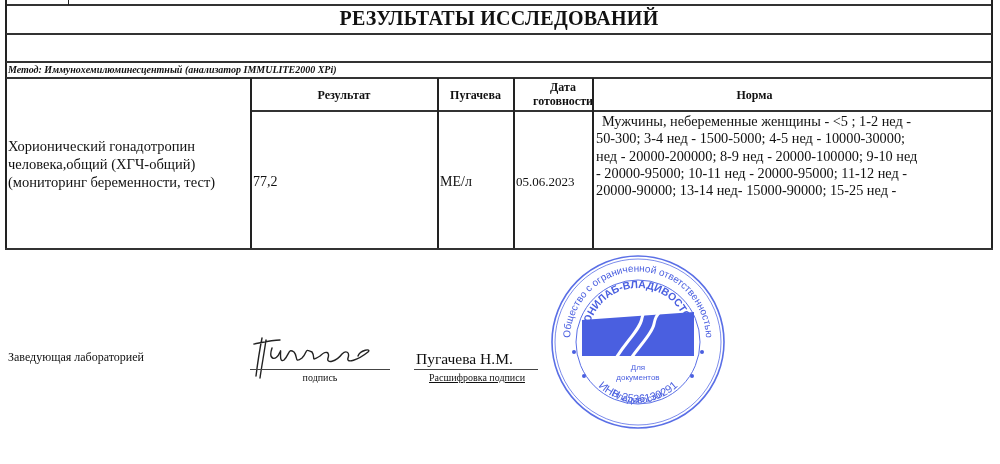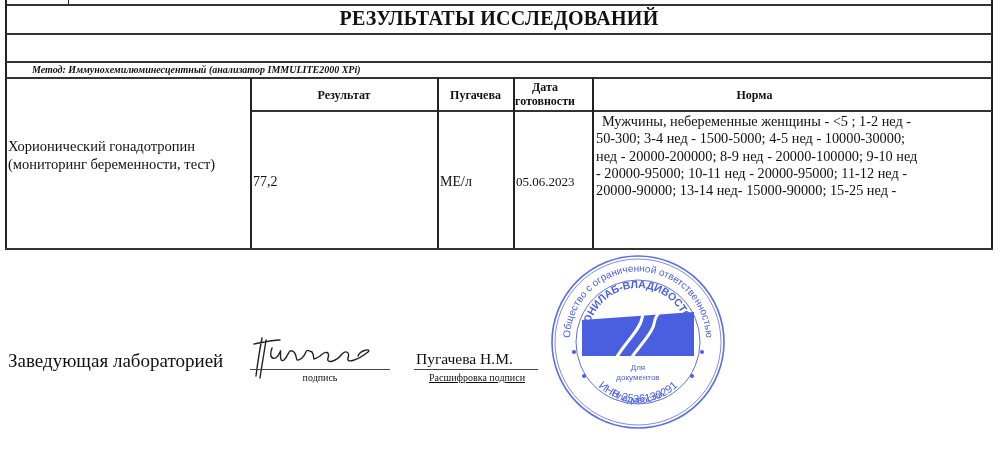--- a/index.html
+++ b/index.html
@@ -3,25 +3,25 @@
 <meta charset="utf-8">
 <style>
   html, body { margin: 0; padding: 0; background: #ffffff; }
   body { width: 1000px; height: 464px; position: relative; overflow: hidden;
          font-family: "Liberation Serif", "DejaVu Serif", serif; color: #111; }
   .abs { position: absolute; }
   .hline { position: absolute; background: #333; height: 2px; }
   .vline { position: absolute; background: #222; width: 2px; }
   .title { position: absolute; left: 6px; width: 986px; top: 7px; text-align: center;
            font-weight: bold; font-size: 20px; letter-spacing: 0.3px; }
-  .method { position: absolute; left: 8px; top: 64px; font-size: 10px; font-weight: bold; font-style: italic; padding-left: 24px; }
+  .method { position: absolute; left: 8px; top: 64px; font-size: 10px; font-weight: bold; font-style: italic; }
   .th { position: absolute; font-weight: bold; font-size: 12px; text-align: center; line-height: 14px; }
   .cell { position: absolute; font-size: 14px; line-height: 17px; }
   .norm { position: absolute; left: 596px; top: 113px; width: 392px; font-size: 14.3px; line-height: 17.3px; text-indent: 6px; }
-  .sign-label { position: absolute; font-size: 19px; }
+  .sign-label { position: absolute; font-size: 12px; }
   .small { position: absolute; font-size: 10px; text-align: center; }
   .stamp { position: absolute; left: 548px; top: 252px; width: 180px; height: 180px; }
 </style>
 </head>
 <body>
 
 <div class="hline" style="left:6px; top:4px; width:986px;"></div>
 <div class="vline" style="left:68px; top:0px; height:5px; width:1px;"></div>
 
 <div class="vline" style="left:5px; top:0; height:250px;"></div>
@@ -30,34 +30,35 @@
 <div class="title">РЕЗУЛЬТАТЫ ИССЛЕДОВАНИЙ</div>
 <div class="hline" style="left:6px; top:33px; width:986px;"></div>
 
 <div class="hline" style="left:6px; top:61px; width:986px;"></div>
 
 <div class="method">Метод: Иммунохемилюминесцентный (анализатор  IMMULITE2000 XPi)</div>
 <div class="hline" style="left:6px; top:77px; width:986px;"></div>
 
 <div class="th" style="left:251px; width:186px; top:88px;">Результат</div>
 <div class="th" style="left:438px; width:75px; top:88px;">Пугачева</div>
-<div class="th" style="left:502px; width:86px; top:80px;">
+<div class="th" style="left:520px; width:86px; top:80px;">
   <div>Дата</div>
   <div>готовности</div>
 </div>
 <div class="th" style="left:593px; width:323px; top:88px;">Норма</div>
 <div class="hline" style="left:250px; top:110px; width:742px; height:1.5px;"></div>
 
 <div class="vline" style="left:250px; top:78px; height:172px;"></div>
 <div class="vline" style="left:437px; top:78px; height:172px;"></div>
 <div class="vline" style="left:513px; top:78px; height:172px;"></div>
 <div class="vline" style="left:592px; top:78px; height:172px;"></div>
 
 <div class="cell" style="left:8px; top:137px; width:218px; font-size:14.5px; line-height:18px;">
   <div>Хорионический гонадотропин</div>
+  <div>человека,общий (ХГЧ-общий)</div>
   <div>(мониторинг беременности, тест)</div>
 </div>
 <div class="cell" style="left:253px; top:173px;">77,2</div>
 <div class="cell" style="left:440px; top:173px;">МЕ/л</div>
 <div class="cell" style="left:516px; top:173px; font-size:13px;">05.06.2023</div>
 <div class="norm">
   <div style="text-indent:6px;">Мужчины, небеременные женщины - &lt;5 ; 1-2 нед  -</div>
   <div style="text-indent:0;">50-300;  3-4 нед - 1500-5000;  4-5 нед - 10000-30000;</div>
   <div style="text-indent:0;">нед - 20000-200000;  8-9 нед - 20000-100000;  9-10 нед</div>
   <div style="text-indent:0;">- 20000-95000;  10-11 нед - 20000-95000;  11-12 нед -</div>

